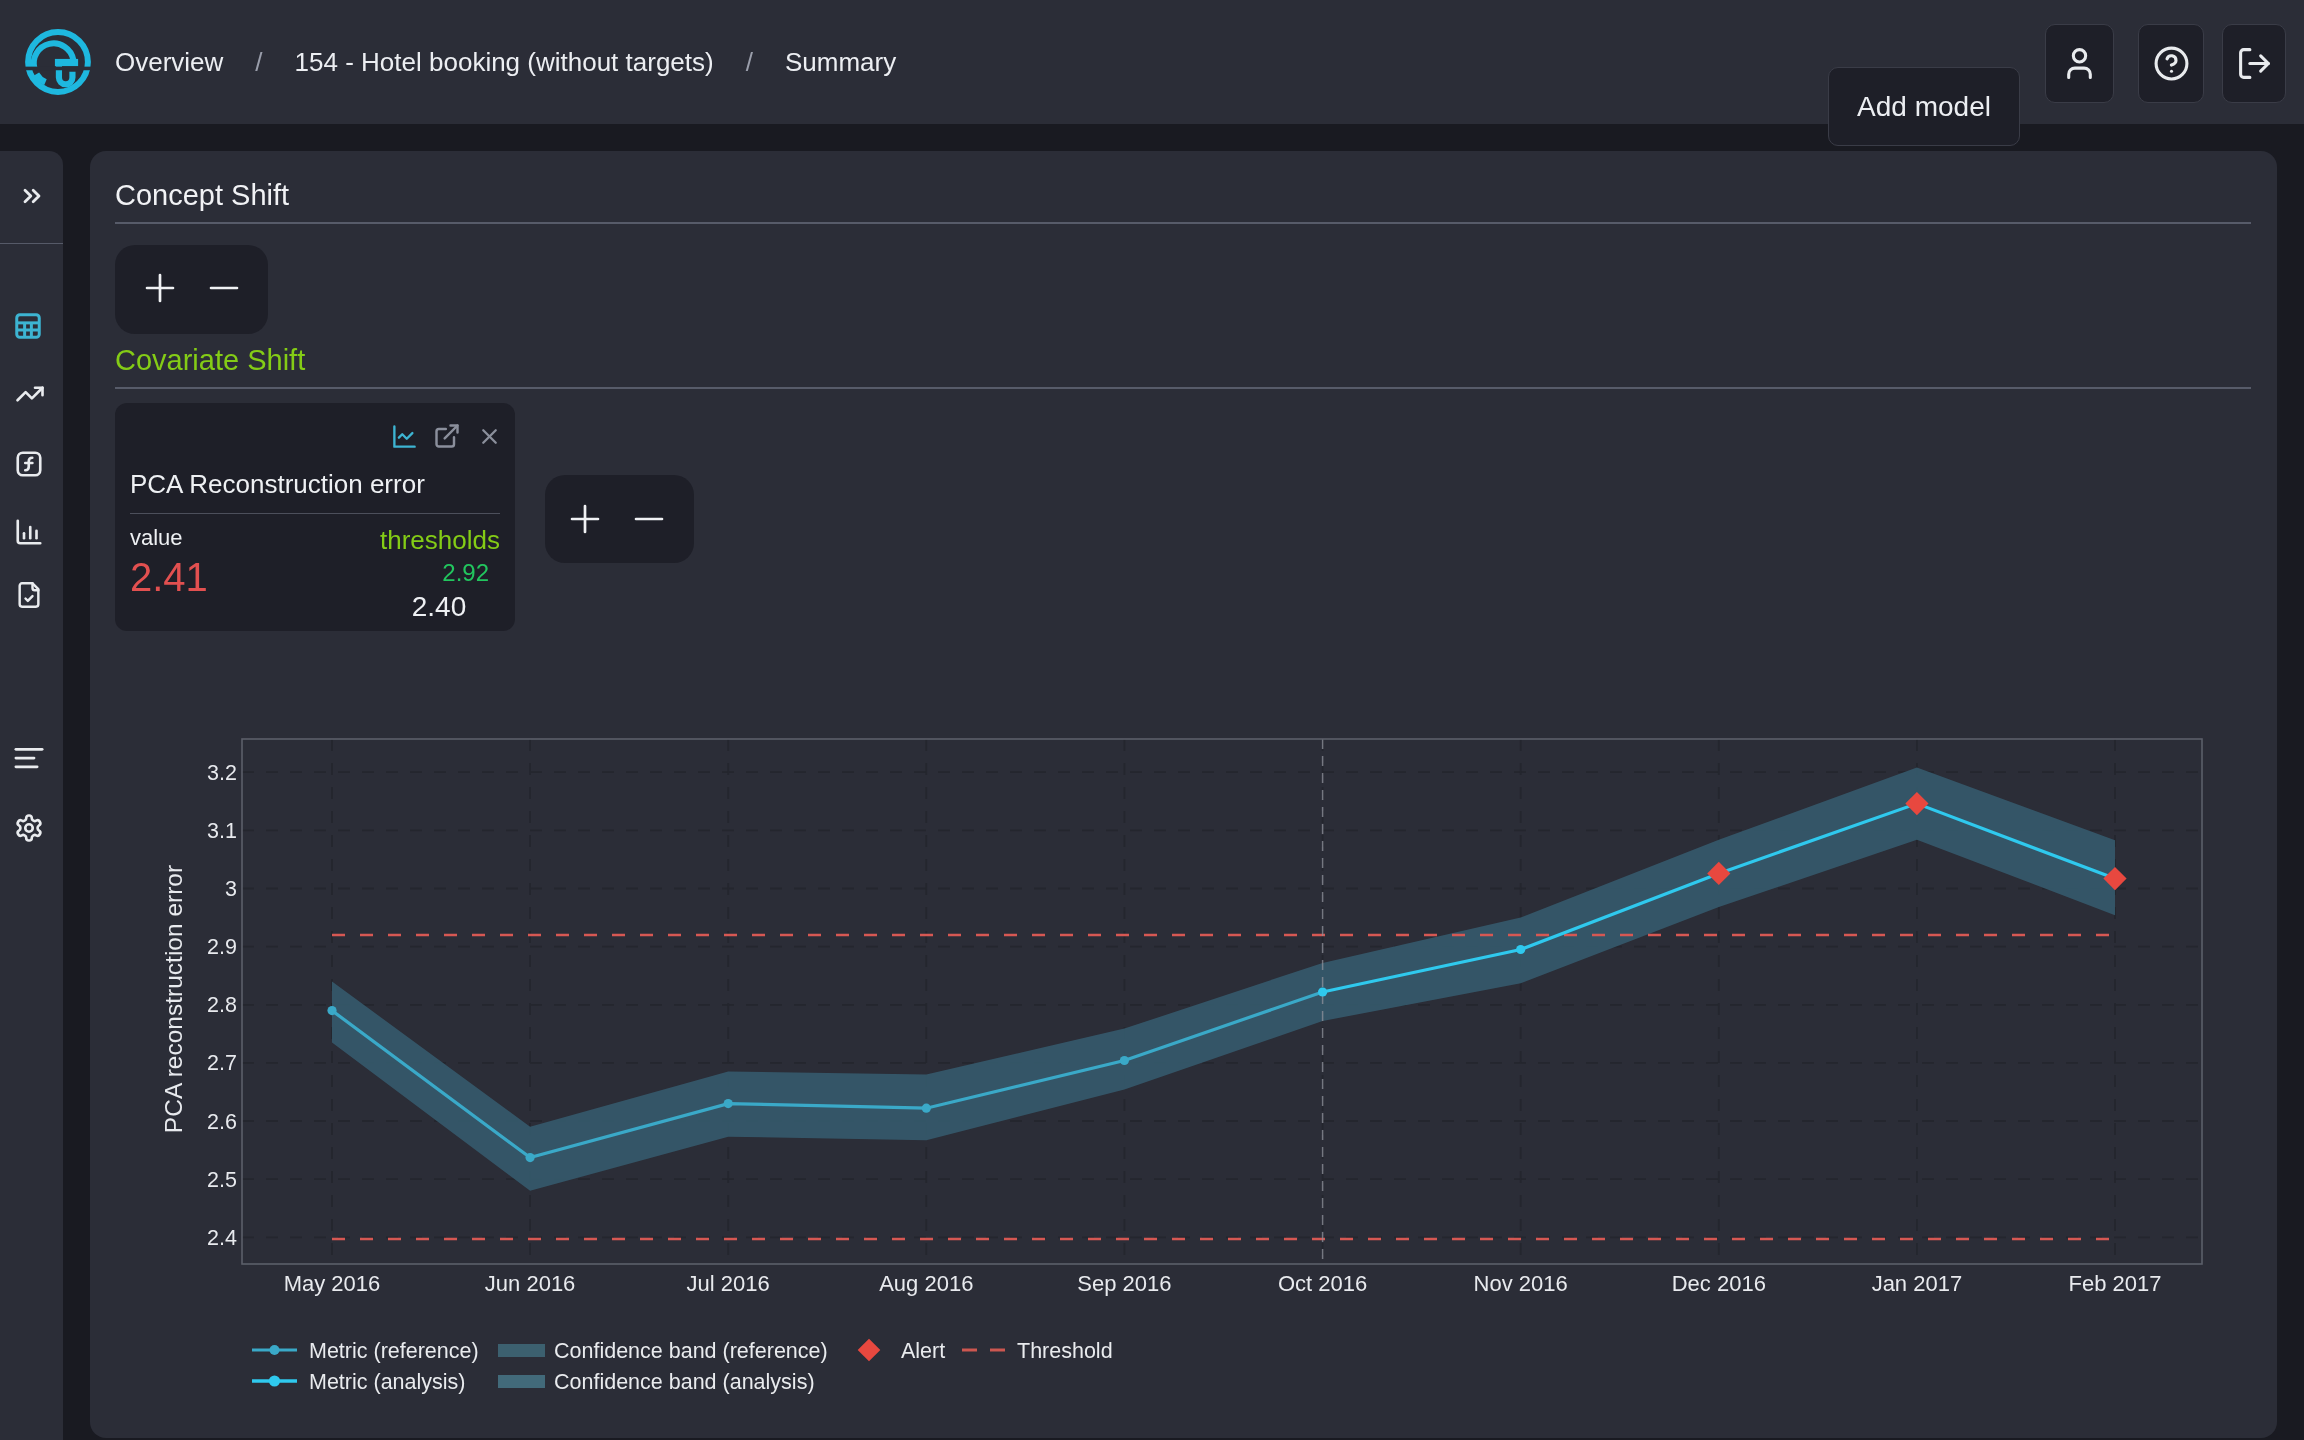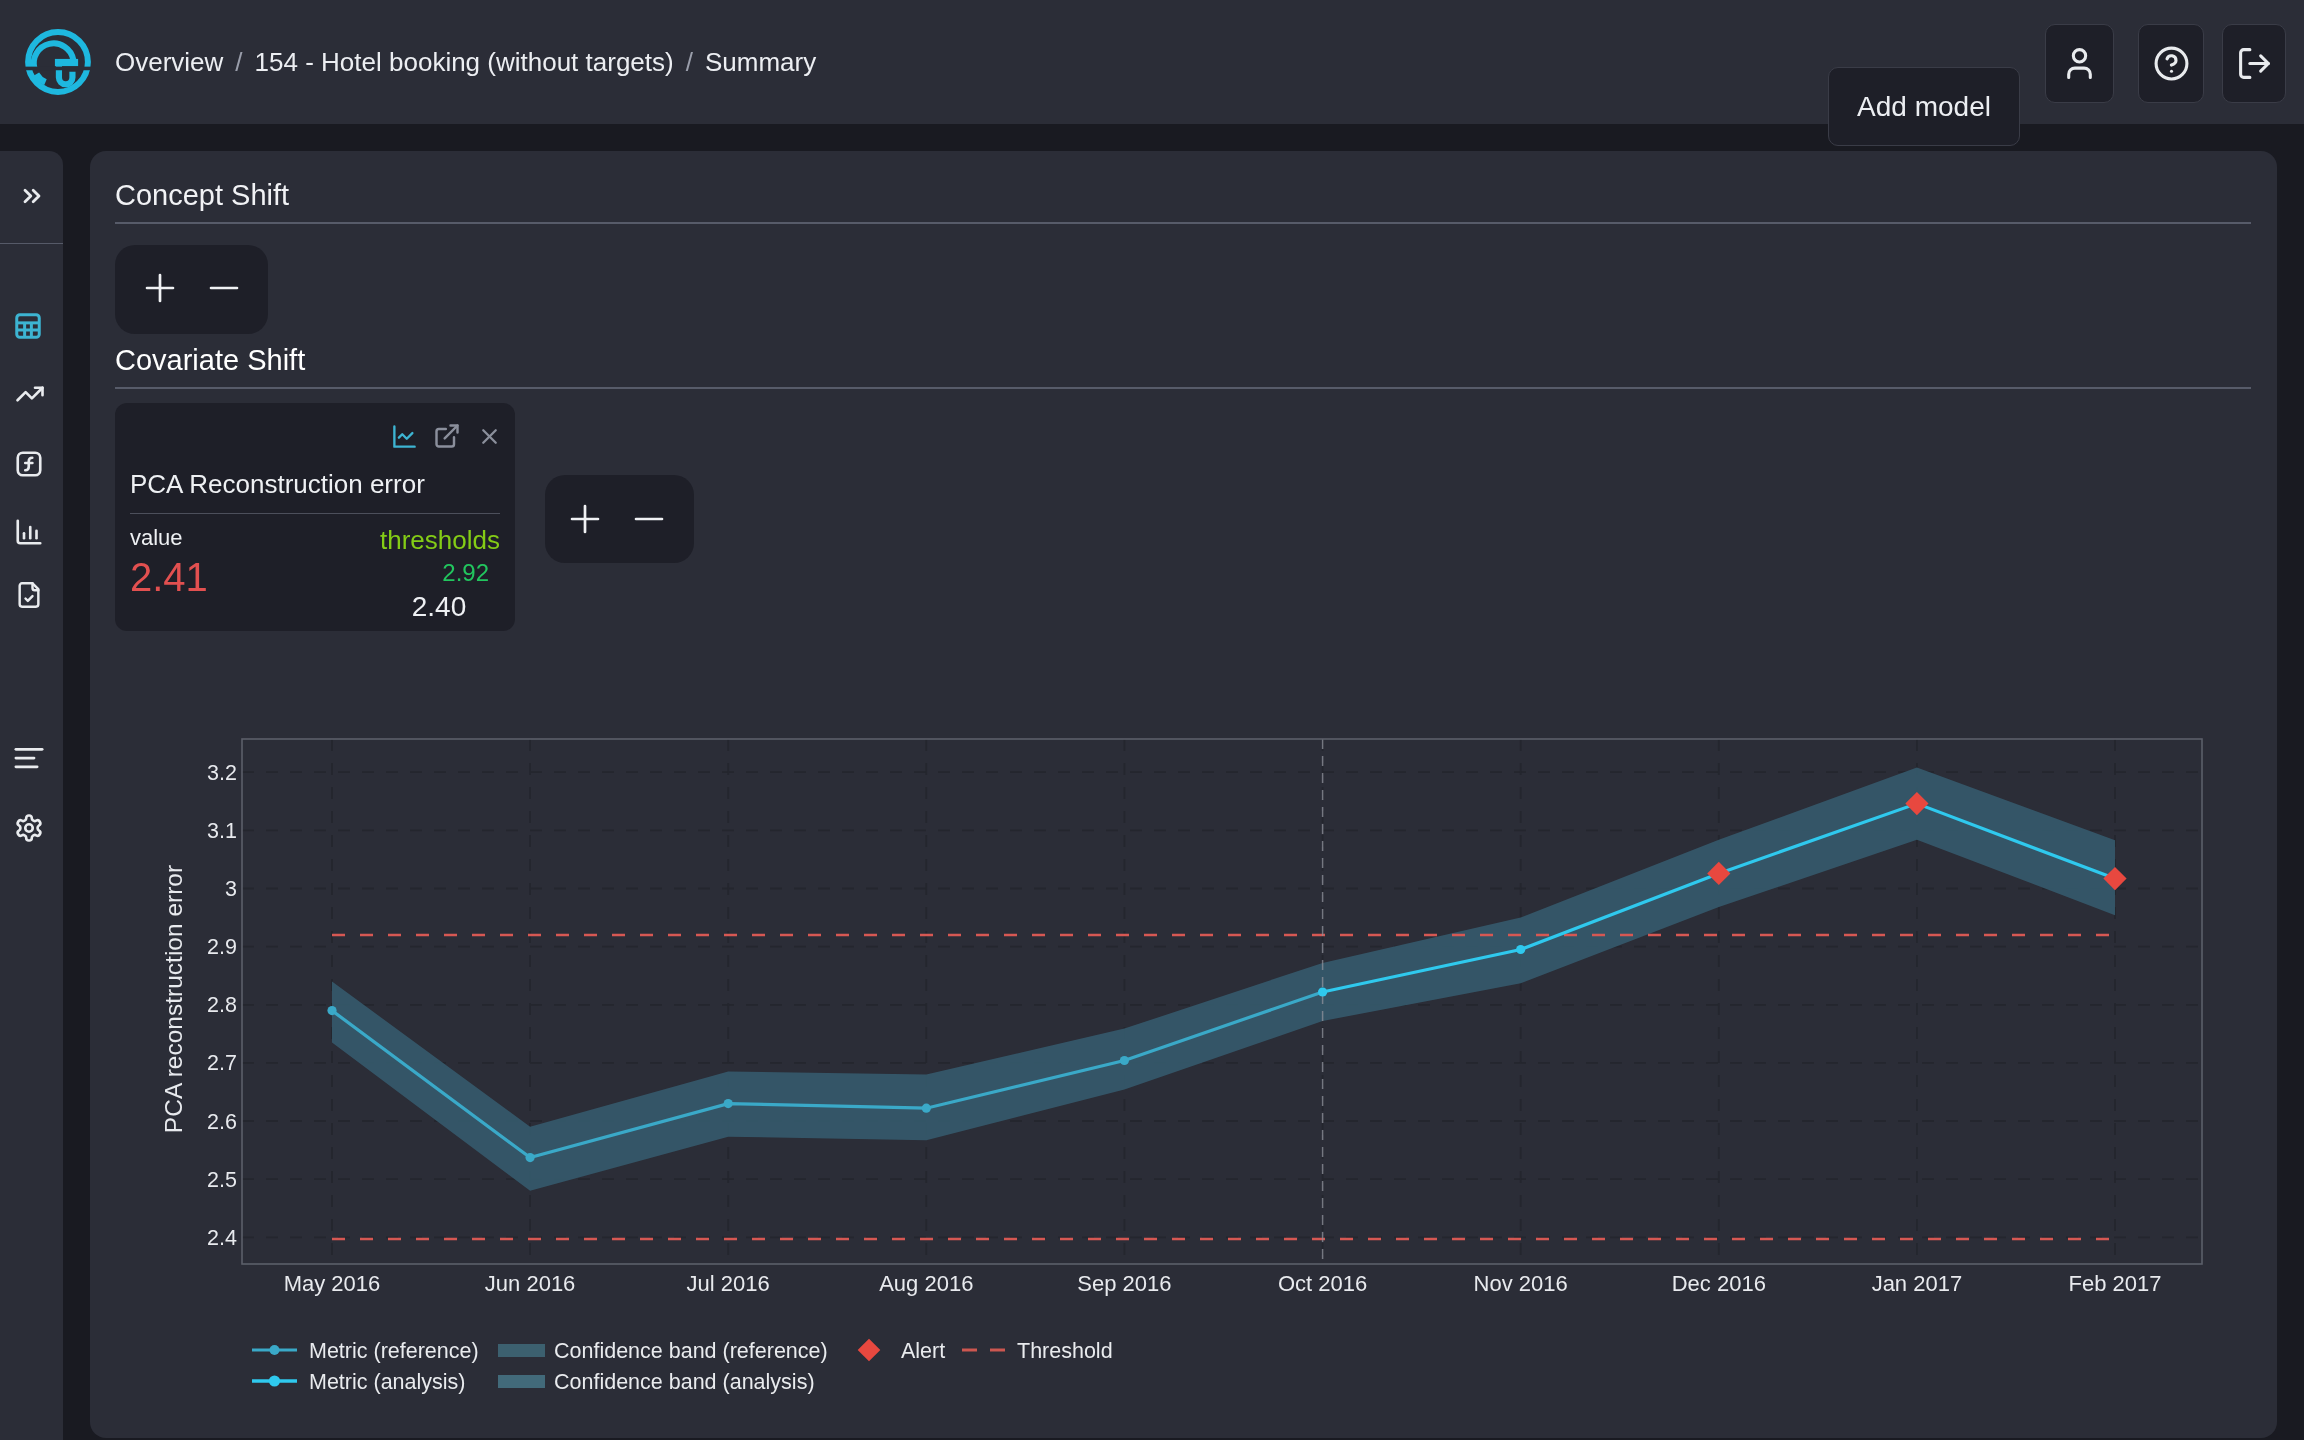--- a/index.html
+++ b/index.html
@@ -16,21 +16,21 @@
     <g stroke="#1eb8df" fill="none">
       <circle cx="32" cy="32" r="29" stroke-width="5.8"></circle>
       <path d="M 9.2 38.3 A 19.3 19.3 0 1 1 46.8 29.7" stroke-width="5.8"></path>
       <path d="M 11 43.7 A 19.3 19.3 0 0 0 19.8 51.6" stroke-width="6.2"></path>
       <path d="M 29 32.5 H 51.5" stroke-width="7"></path>
       <path d="M 32.9 33 V 47 A 6.55 6.55 0 0 0 46 47 V 41.5" stroke-width="6"></path>
     </g>
     <rect x="-2" y="36.5" width="68" height="3.5" fill="#2b2d37"></rect>
   </svg>
 
-  <div class="abs" style="left:115px;top:0;height:124px;display:flex;align-items:center;font-size:26px;color:#eceef2;">
+  <div class="abs" style="left:115px;top:0;height:124px;display:flex;align-items:center;font-size:26px;color:#eceef2;gap:20px;">
     <span>Overview</span>
       <span style="color:#9a9eab;padding:0 12px;">/</span>
       <span>154 - Hotel booking (without targets)</span>
       <span style="color:#9a9eab;padding:0 12px;">/</span>
       <span>Summary</span>
   </div>
 
   <div class="abs" style="left:1828px;top:24px;width:190px;height:77px;background:#1e1f28;border:1px solid #3a3c47;border-radius:10px;display:flex;align-items:center;justify-content:center;font-size:28px;color:#eceef2;margin-top:43px;">Add model</div>
 
   <div class="abs" style="left:2045px;top:24px;width:67px;height:77px;background:#1e1f28;border:1px solid #3a3c47;border-radius:10px;display:flex;align-items:center;justify-content:center;">
@@ -134,21 +134,21 @@
           <path d="M12 3.8v16.4"></path>
           <path d="M3.8 12h16.4"></path>
         </g>
       </svg>
     <svg class="abs" style="left:90px;top:24px" width="38" height="38" viewBox="0 0 24 24">
         <g stroke="#f0f1f4" stroke-width="1.7" fill="none" stroke-linecap="round">
           <path d="M3.8 12h16.4"></path>
         </g>
       </svg>
   </div>
-  <div class="abs" style="left:25px;top:193px;font-size:29px;color:#ffffff;">Covariate Shift</div>
+  <div class="abs" style="left:25px;top:193px;font-size:29px;color:#84cc16;">Covariate Shift</div>
   <div class="abs" style="left:25px;top:236px;width:2136px;height:2px;background:#575b69;"></div>
 
   <div class="abs" style="left:25px;top:252px;width:400px;height:228px;background:#1e1f28;border-radius:12px;">
     <svg class="abs" style="left:276px;top:20px" width="27" height="27" viewBox="0 0 24 24">
         <g stroke="#3db4d2" stroke-width="2.1" fill="none" stroke-linecap="round" stroke-linejoin="round">
           <path d="M3 3v18h18"></path>
           <path d="m19 9-5 5-4-4-3 3"></path>
         </g>
       </svg>
     <svg class="abs" style="left:318px;top:19px" width="28" height="28" viewBox="0 0 24 24">

